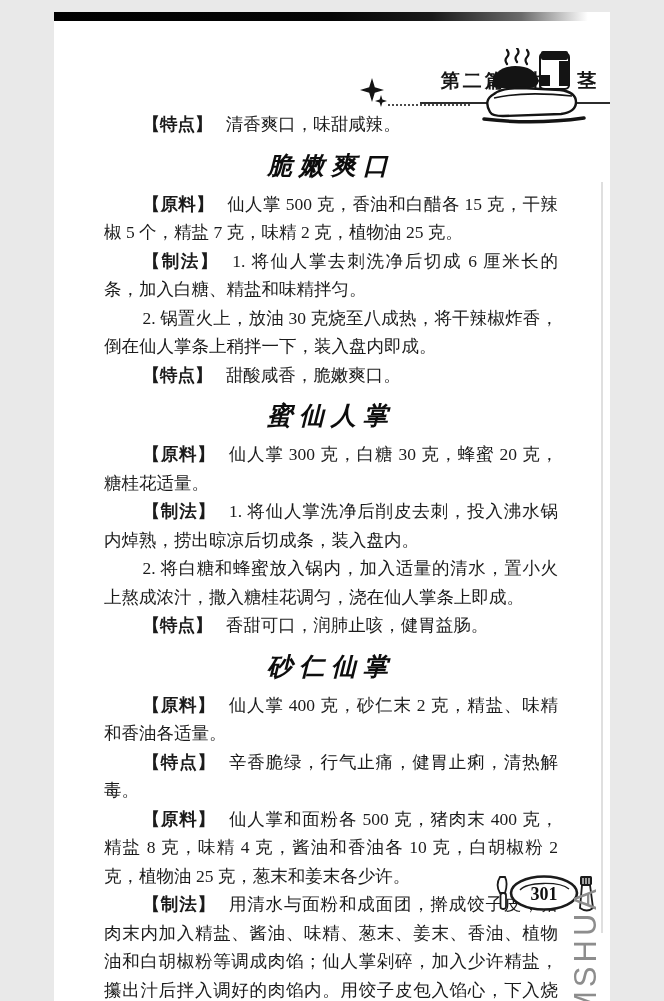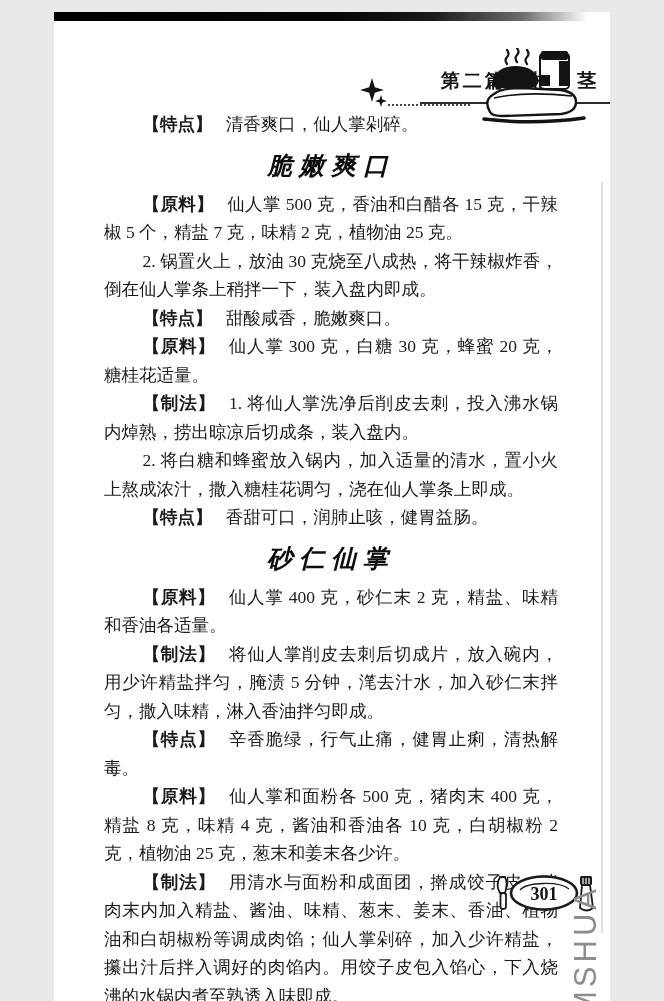--- a/index.html
+++ b/index.html
@@ -91,57 +91,60 @@
       <path d="M10 64 Q3 52 14 46 Q21 40 42 40 L80 42 Q96 44 96 54 Q96 64 81 66 L23 68 Q12 68 10 64 Z" fill="#ffffff" stroke="#141414" stroke-width="2.4"></path>
       <path d="M14 50 Q44 43 92 48" stroke="#141414" stroke-width="1.6" fill="none"></path>
 
       <path d="M4 71 Q54 77 104 70" stroke="#141414" stroke-width="3.5" fill="none" stroke-linecap="round"></path>
     </svg>
   </div>
 
   <main class="content">
 
     <p class="line">
-      <span class="lbl">【特点】</span><span>清香爽口，仙人掌剁碎。</span>
+      <span class="lbl">【特点】</span><span>清香爽口，味甜咸辣。</span>
     </p>
 
     <div class="recipe-title">
       <span class="brush">脆嫩爽口</span>
     </div>
     <p class="line">
       <span class="lbl">【原料】</span><span>仙人掌 500 克，香油和白醋各 15 克，干辣椒 5 个，精盐 7 克，味精 2 克，植物油 25 克。</span>
     </p>
     <p class="line">
+      <span class="lbl">【制法】</span><span>1. 将仙人掌去刺洗净后切成 6 厘米长的条，加入白糖、精盐和味精拌匀。</span>
+    </p>
+    <p class="line">
       <span>2. 锅置火上，放油 30 克烧至八成热，将干辣椒炸香，倒在仙人掌条上稍拌一下，装入盘内即成。</span>
     </p>
     <p class="line">
       <span class="lbl">【特点】</span><span>甜酸咸香，脆嫩爽口。</span>
     </p>
 
+    <div class="recipe-title">
+      <span class="brush">蜜仙人掌</span>
+    </div>
     <p class="line">
       <span class="lbl">【原料】</span><span>仙人掌 300 克，白糖 30 克，蜂蜜 20 克，糖桂花适量。</span>
     </p>
     <p class="line">
       <span class="lbl">【制法】</span><span>1. 将仙人掌洗净后削皮去刺，投入沸水锅内焯熟，捞出晾凉后切成条，装入盘内。</span>
     </p>
     <p class="line">
       <span>2. 将白糖和蜂蜜放入锅内，加入适量的清水，置小火上熬成浓汁，撒入糖桂花调匀，浇在仙人掌条上即成。</span>
     </p>
     <p class="line">
       <span class="lbl">【特点】</span><span>香甜可口，润肺止咳，健胃益肠。</span>
     </p>
 
     <div class="recipe-title">
       <span class="brush">砂仁仙掌</span>
     </div>
     <p class="line">
       <span class="lbl">【原料】</span><span>仙人掌 400 克，砂仁末 2 克，精盐、味精和香油各适量。</span>
-    </p>
-    <p class="line">
-      <span class="lbl">【制法】</span><span>将仙人掌削皮去刺后切成片，放入碗内，用少许精盐拌匀，腌渍 5 分钟，滗去汁水，加入砂仁末拌匀，撒入味精，淋入香油拌匀即成。</span>
     </p>
     <p class="line">
       <span class="lbl">【特点】</span><span>辛香脆绿，行气止痛，健胃止痢，清热解毒。</span>
     </p>
 
     <p class="line">
       <span class="lbl">【原料】</span><span>仙人掌和面粉各 500 克，猪肉末 400 克，精盐 8 克，味精 4 克，酱油和香油各 10 克，白胡椒粉 2 克，植物油 25 克，葱末和姜末各少许。</span>
     </p>
     <p class="line">
       <span class="lbl">【制法】</span><span>用清水与面粉和成面团，擀成饺子皮；猪肉末内加入精盐、酱油、味精、葱末、姜末、香油、植物油和白胡椒粉等调成肉馅；仙人掌剁碎，加入少许精盐，攥出汁后拌入调好的肉馅内。用饺子皮包入馅心，下入烧沸的水锅内煮至熟透入味即成。</span>

